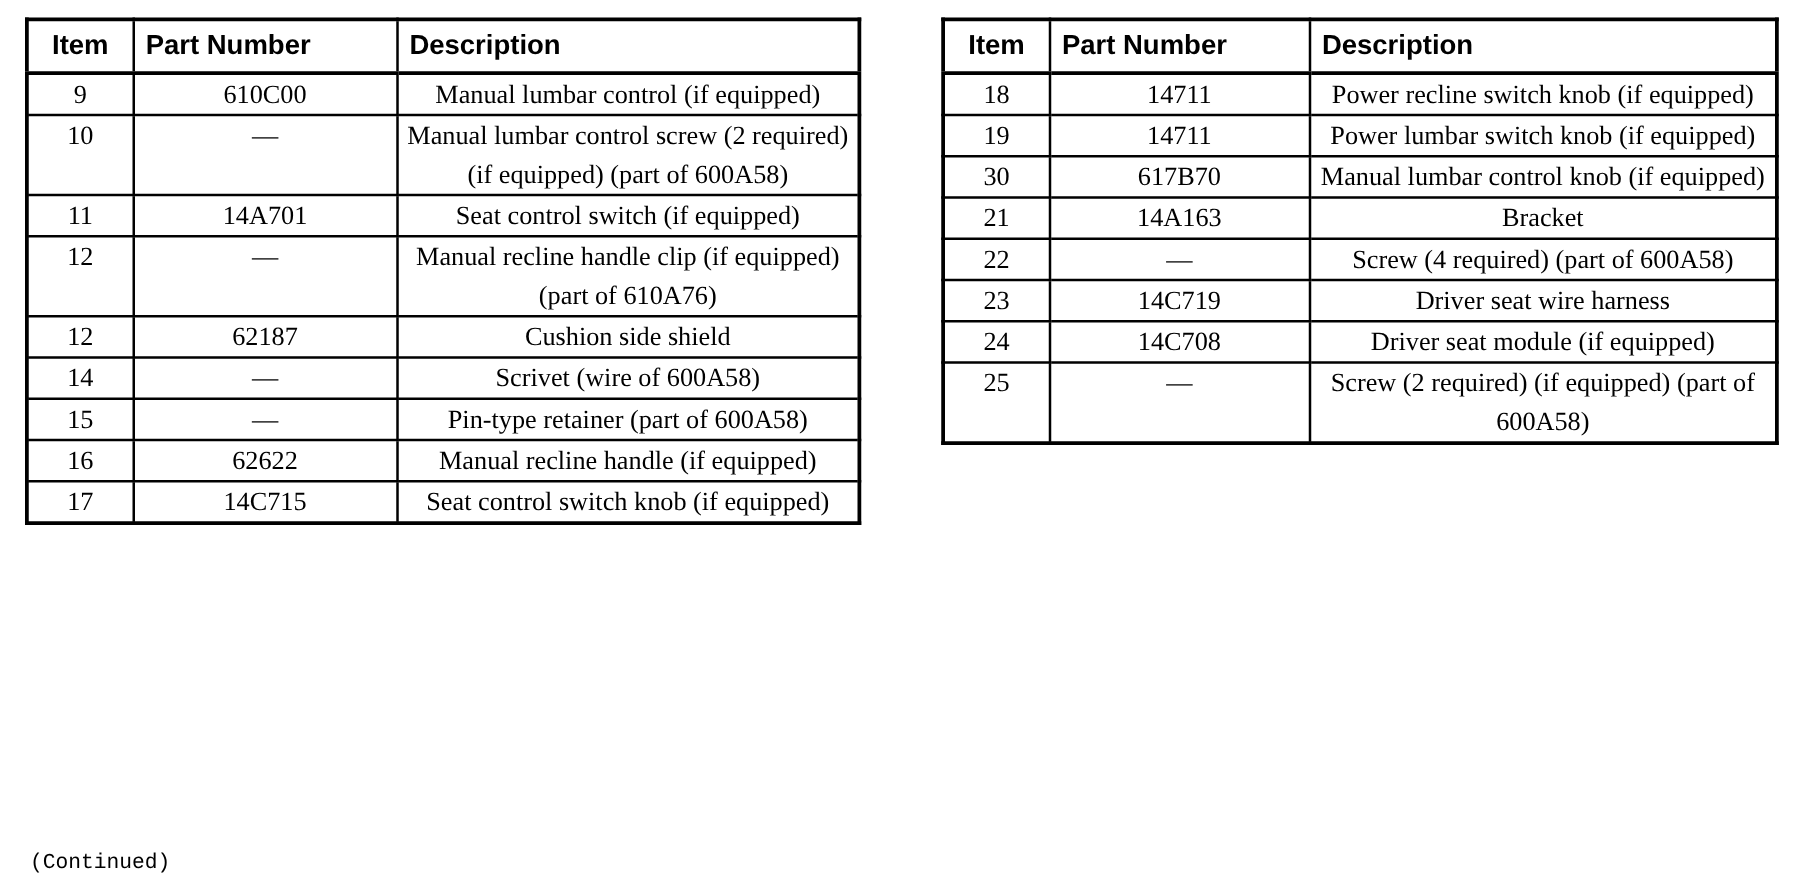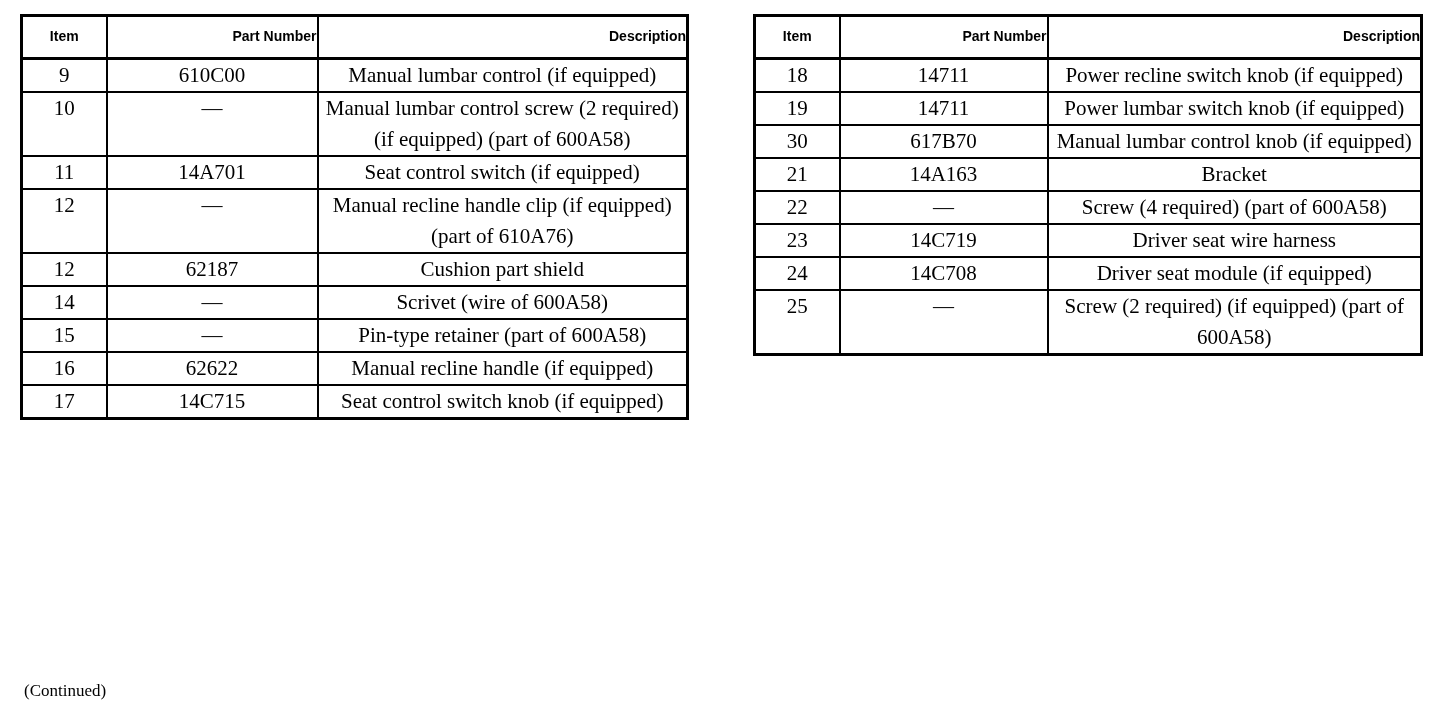--- a/index.html
+++ b/index.html
@@ -50,32 +50,32 @@
   }
 
   
   .parts-table {
     border: 3px solid #000000;
   }
 
   .parts-table thead th {
     font-family: "Liberation Sans", sans-serif;
     font-weight: bold;
-    font-size: 14px;
+    font-size: 22px;
     line-height: 36px;
     height: 37px;
     border-bottom-width: 3px;
     padding: 1px 0 2px 0;
   }
   .parts-table thead th.th-item {
     text-align: center;
   }
   .parts-table thead th.th-part,
   .parts-table thead th.th-desc {
-    text-align: right;
+    text-align: left;
     padding-left: 9px;
   }
 
   .parts-table tbody td {
     font-family: "Liberation Serif", serif;
     font-size: 21px;
     line-height: 31px;
   }
   .cell-item {
     text-align: center;
@@ -87,21 +87,21 @@
   }
   .cell-desc {
     text-align: center;
     padding: 4px 8px 6px 9px;
   }
 
   .continued-note {
     position: absolute;
     left: 24px;
     top: 681px;
-    font-family: Liberation Serif, serif;
+    font-family: Liberation Mono, monospace;
     font-size: 17px;
     line-height: 20px;
     white-space: nowrap;
   }
 </style>
 </head>
 <body>
 
 <table class="parts-table" id="table-left">
   <colgroup>
@@ -133,21 +133,21 @@
         <td class="cell-desc">Seat control switch (if equipped)</td>
       </tr>
       <tr>
         <td class="cell-item">12</td>
         <td class="cell-part">—</td>
         <td class="cell-desc">Manual recline handle clip (if equipped) (part of 610A76)</td>
       </tr>
       <tr>
         <td class="cell-item">12</td>
         <td class="cell-part">62187</td>
-        <td class="cell-desc">Cushion part shield</td>
+        <td class="cell-desc">Cushion side shield</td>
       </tr>
       <tr>
         <td class="cell-item">14</td>
         <td class="cell-part">—</td>
         <td class="cell-desc">Scrivet (wire of 600A58)</td>
       </tr>
       <tr>
         <td class="cell-item">15</td>
         <td class="cell-part">—</td>
         <td class="cell-desc">Pin-type retainer (part of 600A58)</td>

